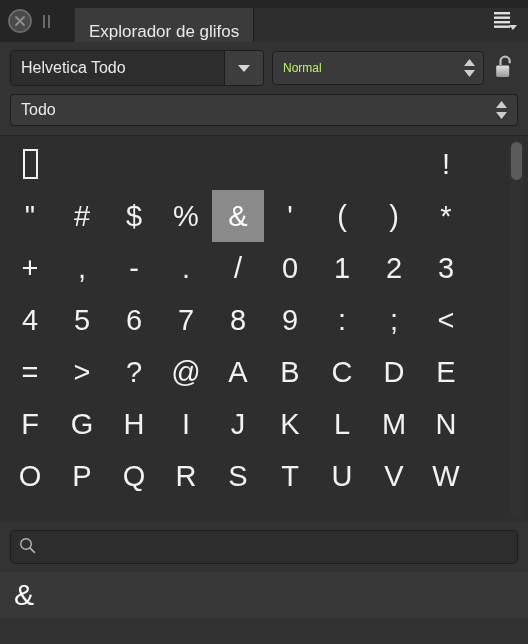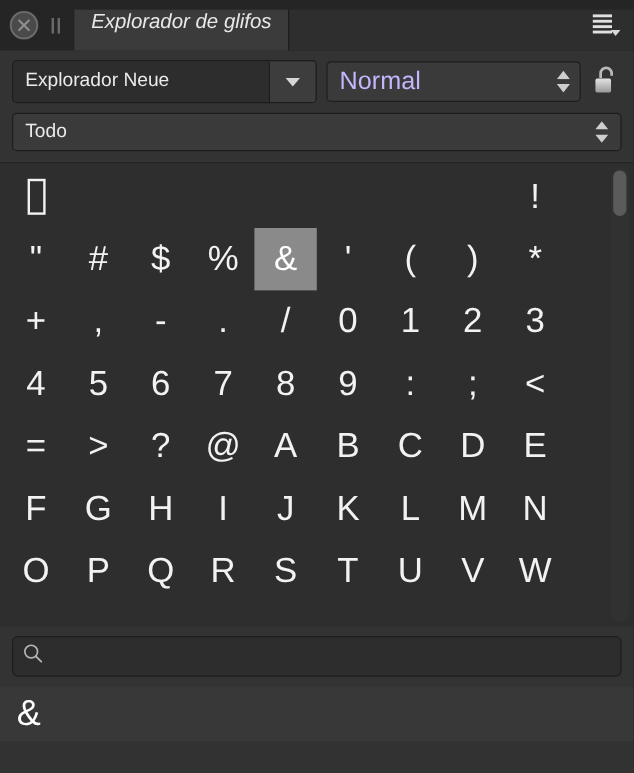--- a/index.html
+++ b/index.html
@@ -65,26 +65,25 @@
     width: 2px;
     height: 13px;
     background: #6a6a6a;
   }
   .tab {
     height: 34px;
     background: #3b3b3b;
     color: #e9e9e9;
     font-size: 17px;
     display: flex;
-    align-items: flex-start;
+    align-items: flex-end;
     padding: 0 14px 0 14px;
-    margin-left: 6px;
+    margin-left: 19px;
     cursor: pointer;
     white-space: nowrap;
-    font-style: italic;
   }
   .tab-strip-filler {
     flex: 1;
     height: 34px;
     background: #2e2e2e;
     border-left: 1px solid #1e1e1e;
   }
   .menu-btn {
     position: absolute;
     right: 6px;
@@ -145,22 +144,22 @@
     border-radius: 4px;
     background: #3a3a3a;
     display: flex;
     align-items: center;
     padding: 0 4px 0 10px;
     box-sizing: border-box;
     cursor: pointer;
   }
   .style-field .val {
     flex: 1;
-    font-size: 21px;
-    color: #c4b5fd;
+    font-size: 12px;
+    color: #bef264;
     white-space: nowrap;
     overflow: hidden;
   }
   .stepper {
     width: 20px;
     display: flex;
     flex-direction: column;
     align-items: center;
     justify-content: center;
     gap: 4px;
@@ -340,21 +339,21 @@
         </g>
         <path d="M17 15 L25 15 L21 20 Z" fill="#d8d8d8"></path>
       </svg>
     </div>
   </div>
 
   <div class="controls">
     <div class="row1">
 
       <div class="font-field">
-        <div class="font-name">Explorador Neue</div>
+        <div class="font-name">Helvetica Todo</div>
         <div class="font-arrow">
           <svg width="14" height="10" viewBox="0 0 14 10" aria-hidden="true">
             <path d="M1 2 L13 2 L7 9 Z" fill="#d6d6d6"></path>
           </svg>
         </div>
       </div>
 
       <div class="style-field">
         <div class="val">Normal</div>
         <div class="stepper">

